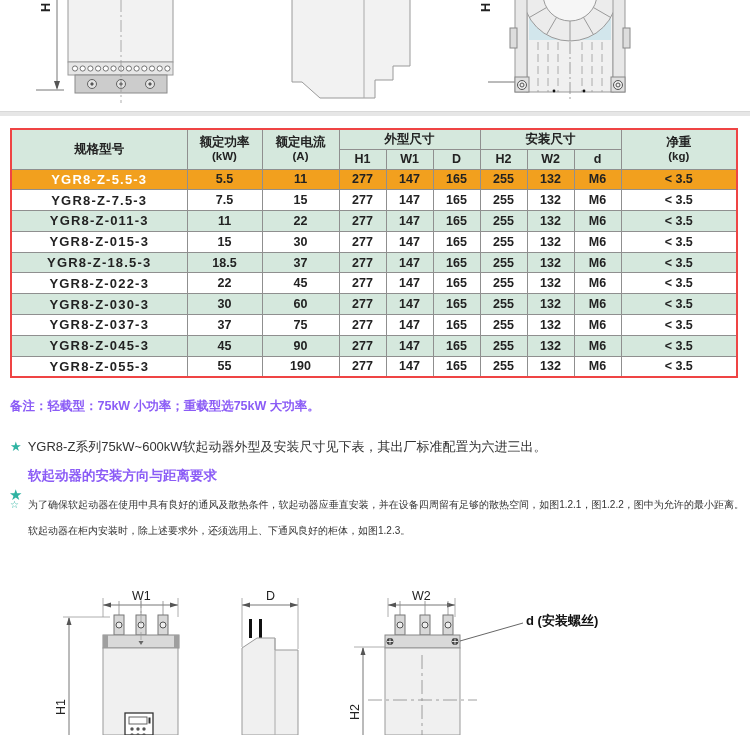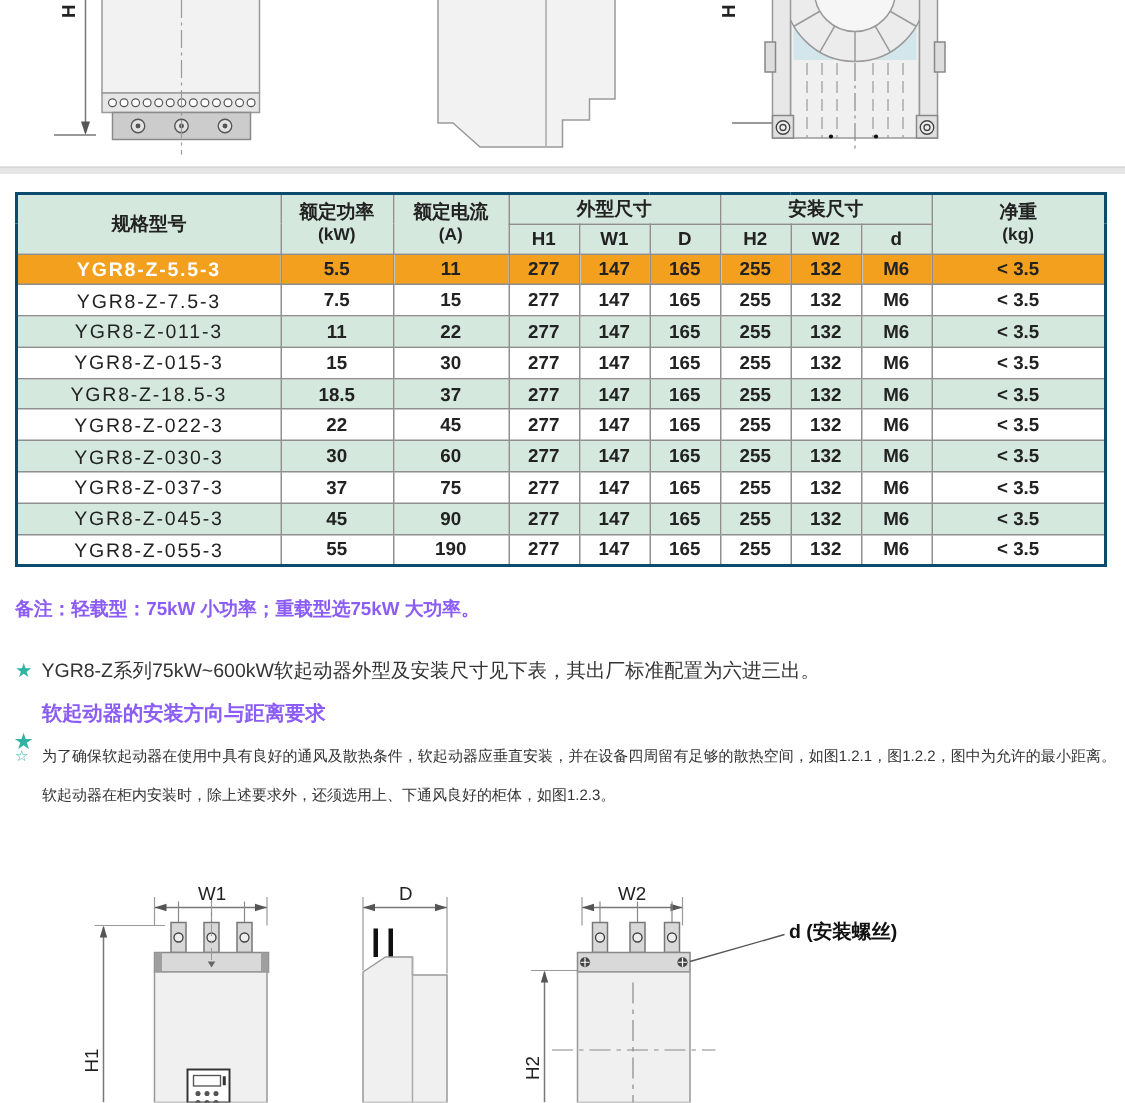--- a/index.html
+++ b/index.html
@@ -17,34 +17,34 @@
     font-family:"Liberation Sans","DejaVu Sans",sans-serif;
     color:#222;
   }
   .fig{position:absolute;}
   .sep-band{position:absolute;left:0;top:111px;width:750px;height:5px;background:#e6e6e6;border-top:1px solid #d8d8d8;}
 
   
   .spec-table{
     position:absolute;left:10px;top:128px;width:618px;
     border-collapse:collapse;table-layout:fixed;
-    border:2px solid #0c4a6e;
+    border:2px solid #ef4444;
   }
   .spec-table th,.spec-table td{
     border:1px solid #8f8f8f;
     text-align:center;vertical-align:middle;
     padding:0;overflow:hidden;white-space:nowrap;
   }
   .spec-table th{
     background:var(--header-bg);
     font-size:12.5px;font-weight:bold;height:20px;line-height:1.15;
   }
   .spec-table .unit{font-weight:bold;font-size:11.5px;}
   .spec-table td{height:20.8px;font-size:12.5px;font-weight:600;color:#222;}
-  .spec-table td.model{font-size:13px;letter-spacing:1.2px;font-weight:400;}
+  .spec-table td.model{font-size:13px;letter-spacing:1.2px;font-weight:700;}
   .spec-table tbody tr:nth-child(odd){background:var(--tint-row);}
   .spec-table tbody tr:nth-child(even){background:#ffffff;}
   .spec-table tbody tr.hl{background:var(--hl-row);padding-left:26px;}
   .spec-table tbody tr.hl td.model{color:#ffffff;font-weight:bold;}
 
   
   .remark{position:absolute;left:10px;top:398px;font-size:12.5px;font-weight:bold;color:#8b5cf6;}
   .star-note{position:absolute;left:10px;top:438px;font-size:13px;color:#333;width:730px;}
   .star-note .star{color:var(--star);font-size:13px;margin-right:6px;}
   .section-title{position:absolute;left:28px;top:467px;font-size:13.5px;font-weight:bold;color:#8b5cf6;}

